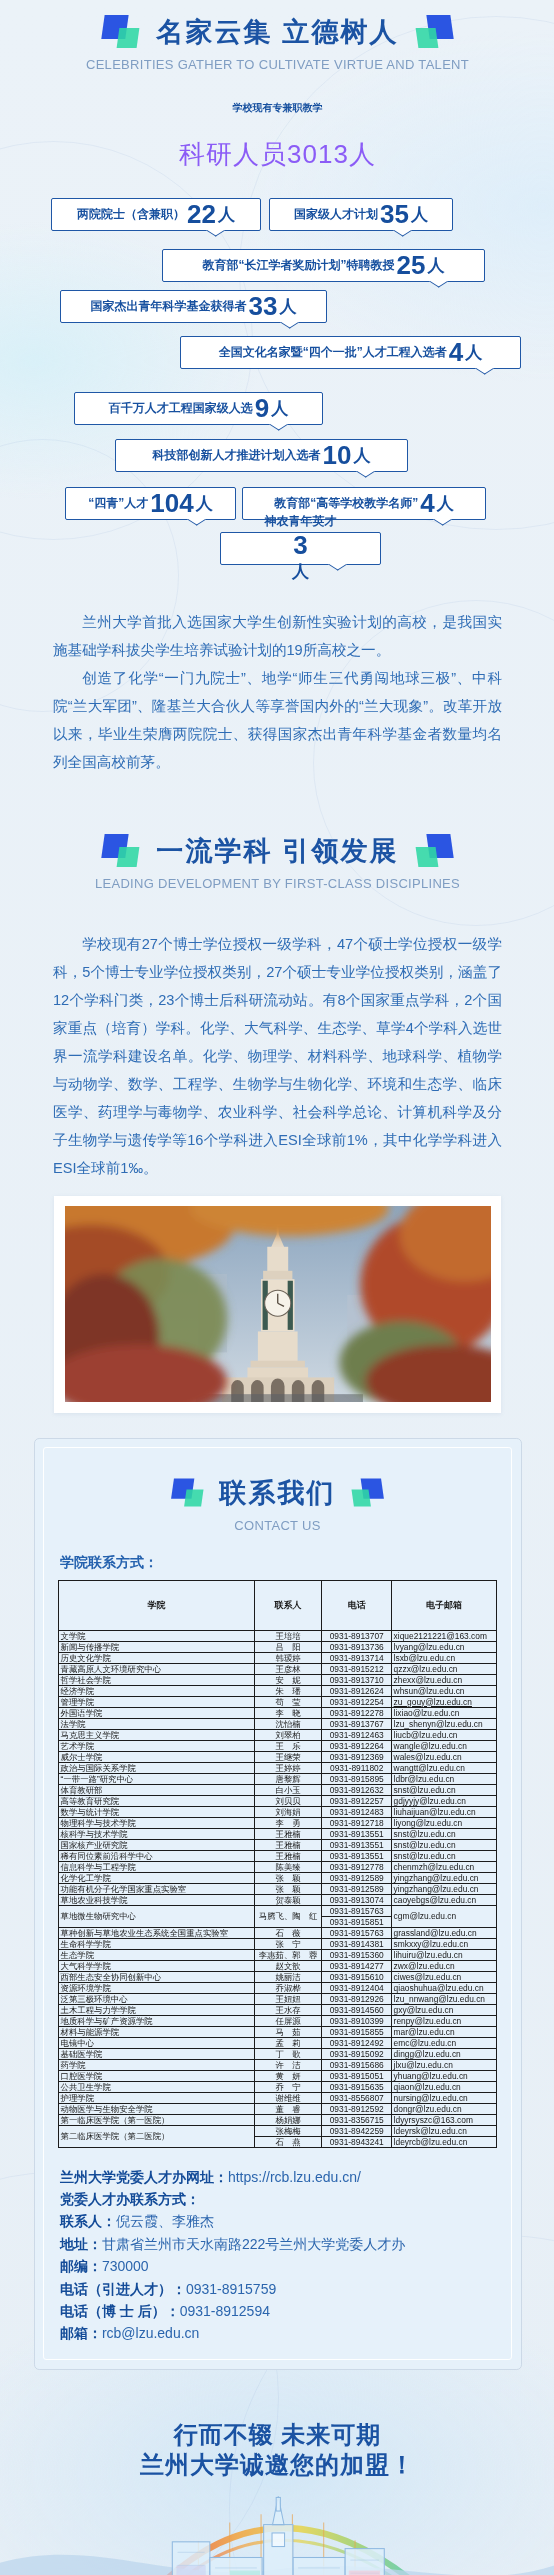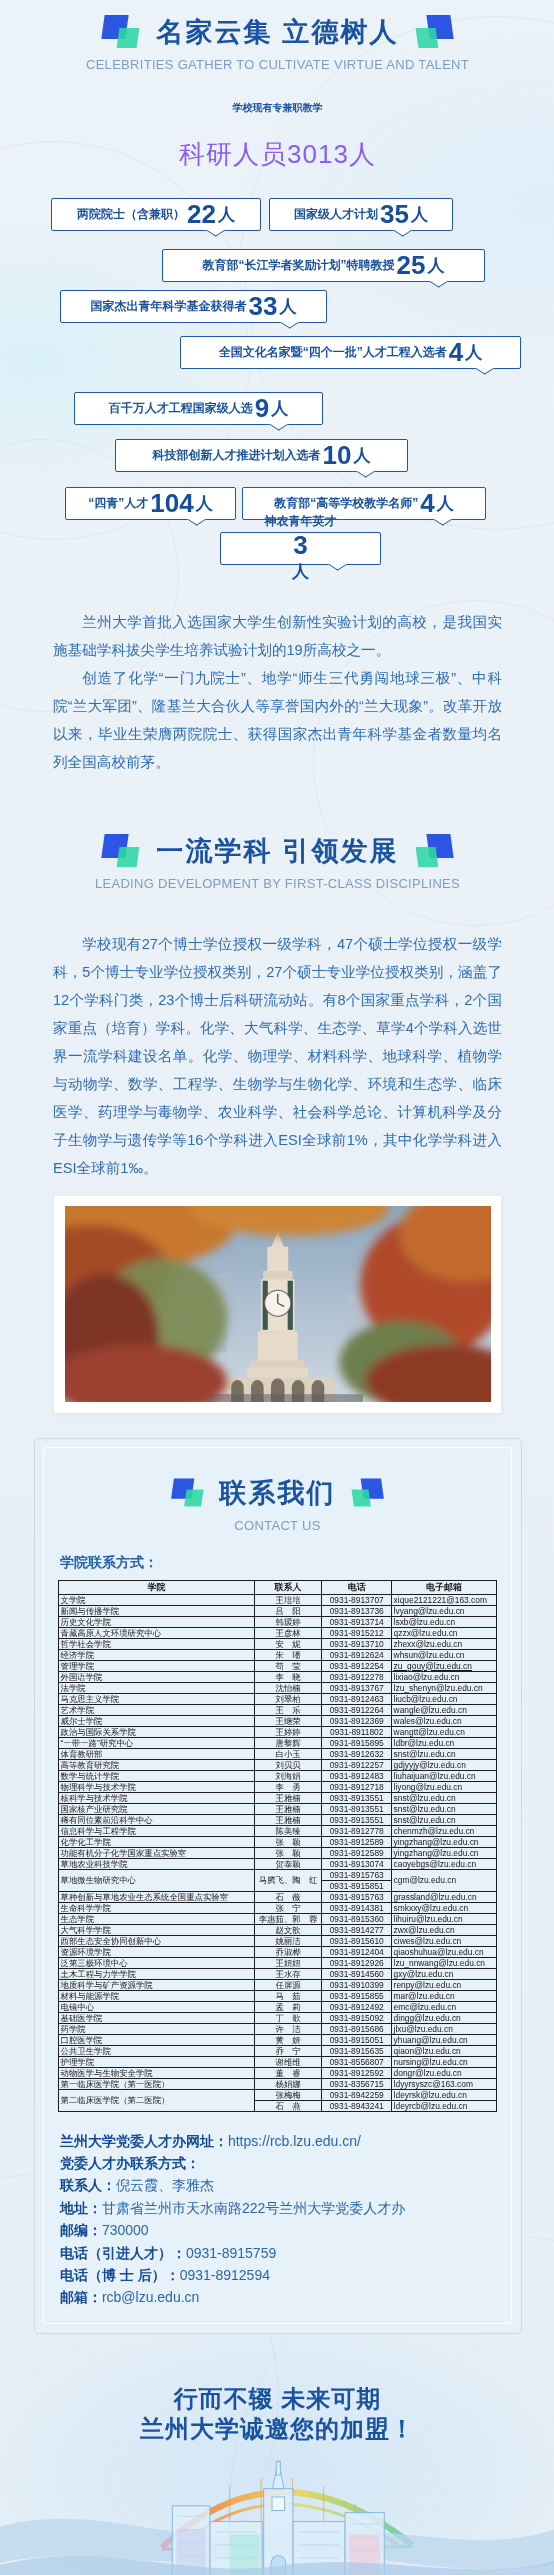--- a/index.html
+++ b/index.html
@@ -74,21 +74,21 @@
     width:488px;margin:25px auto 0;box-sizing:border-box;background:#e6f1fa;
     border:0.5px solid #ccd9e7;border-radius:5.2px;position:relative;
   }
   .card-inner{border:1px solid rgba(255,255,255,.95);border-radius:3.1px;margin:8.4px;padding:27px 0 14.6px;}
   .card .sec-head{gap:11.5px;}
   .card .deco{transform:scale(.85);}
   .card .deco-r{transform:scale(.85) scaleX(-1);}
   .tbl-label{margin:21px 0 0 16px;font-size:14px;font-weight:700;color:#2562ae;}
   table.contacts{border-collapse:collapse;margin:7.3px auto 0;width:439px;table-layout:fixed;}
   table.contacts th,table.contacts td{border:1px solid #1c1c1c;color:#1a1a1a;overflow:hidden;}
-  table.contacts th{height:12.5px;font-size:9px;font-weight:600;text-align:center;padding:0 1px;}
+  table.contacts th{height:12.5px;font-size:9px;font-weight:600;text-align:center;padding:18px 1px;}
   table.contacts td{height:10px;font-size:8.4px;line-height:10px;padding:0 1.6px;}
   .w-college{width:194px;} .w-name{width:67px;} .w-phone{width:69px;} .w-email{width:104px;}
   td.col-college{text-align:left;padding-left:3.1px;}
   td.col-name{text-align:center;}
   td.col-phone{text-align:center;font-size:8.6px;}
   td.col-email{text-align:left;font-size:7.8px;}
   td.u{text-decoration:underline;}
   .office{margin:18px 0 0 16px;}
   .office p{margin:0;font-size:14px;line-height:22.4px;color:#2b65ad;font-weight:500;}
   .office b{color:#134b98;font-weight:800;}

